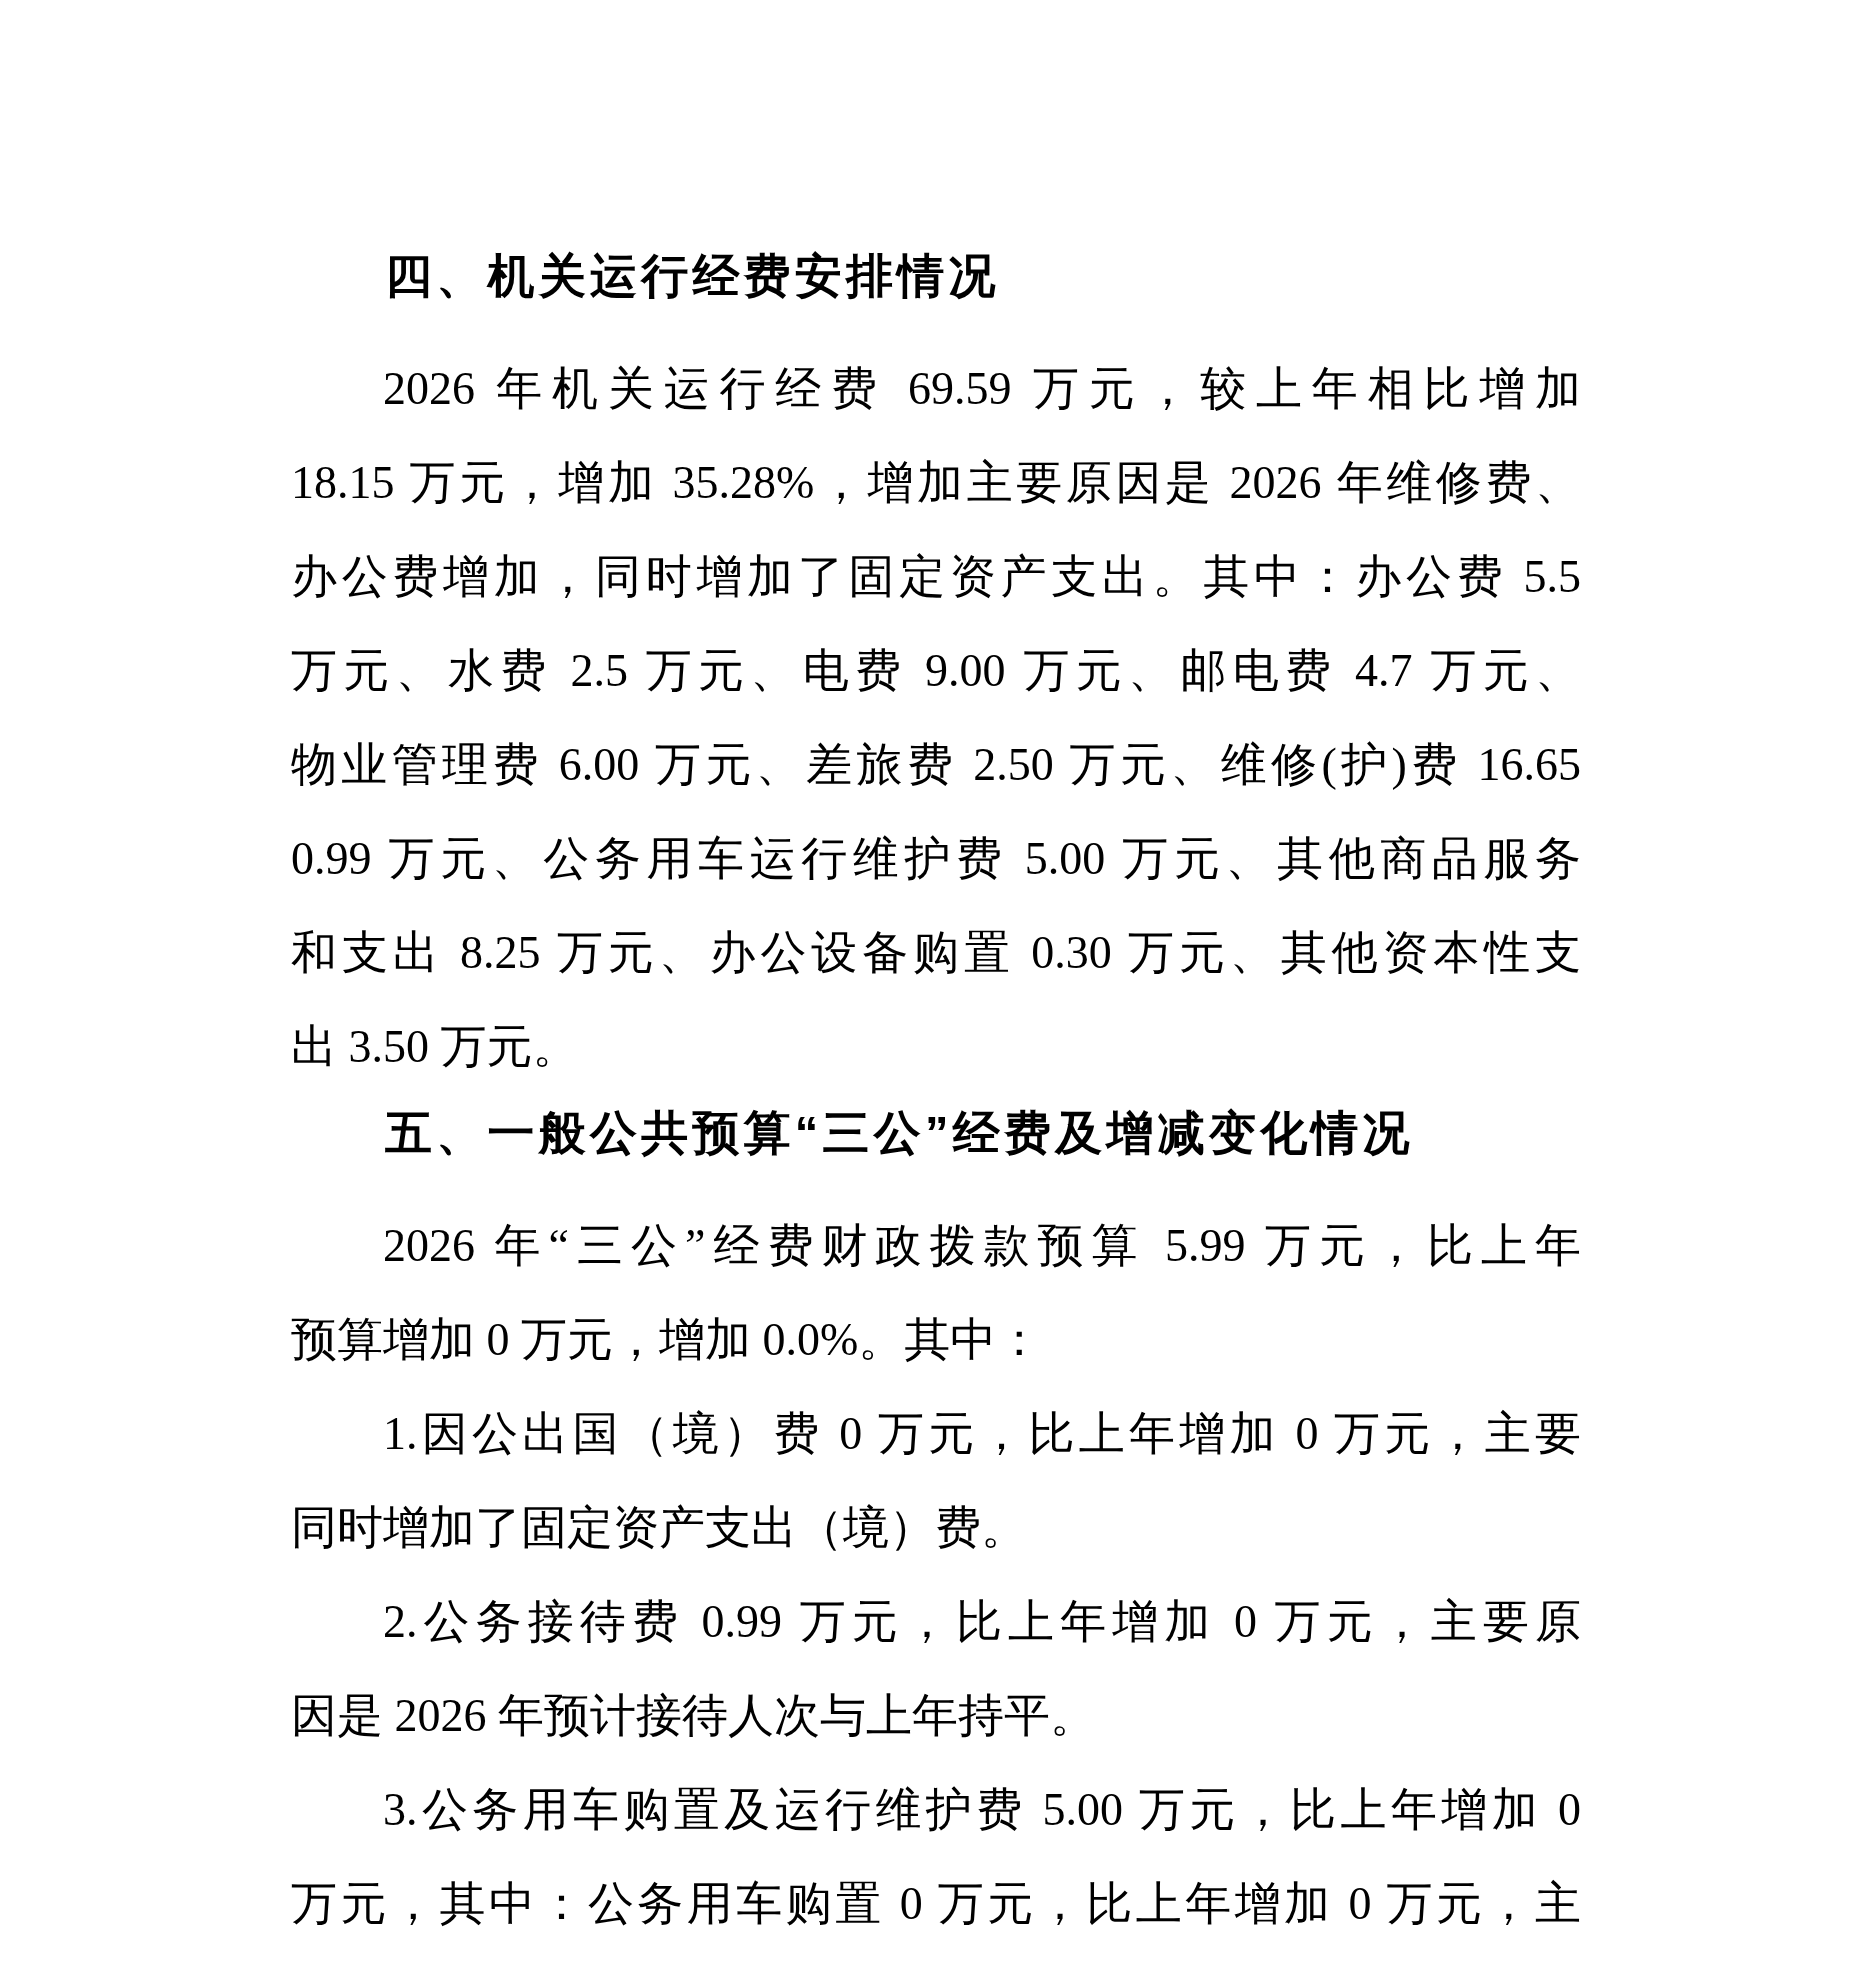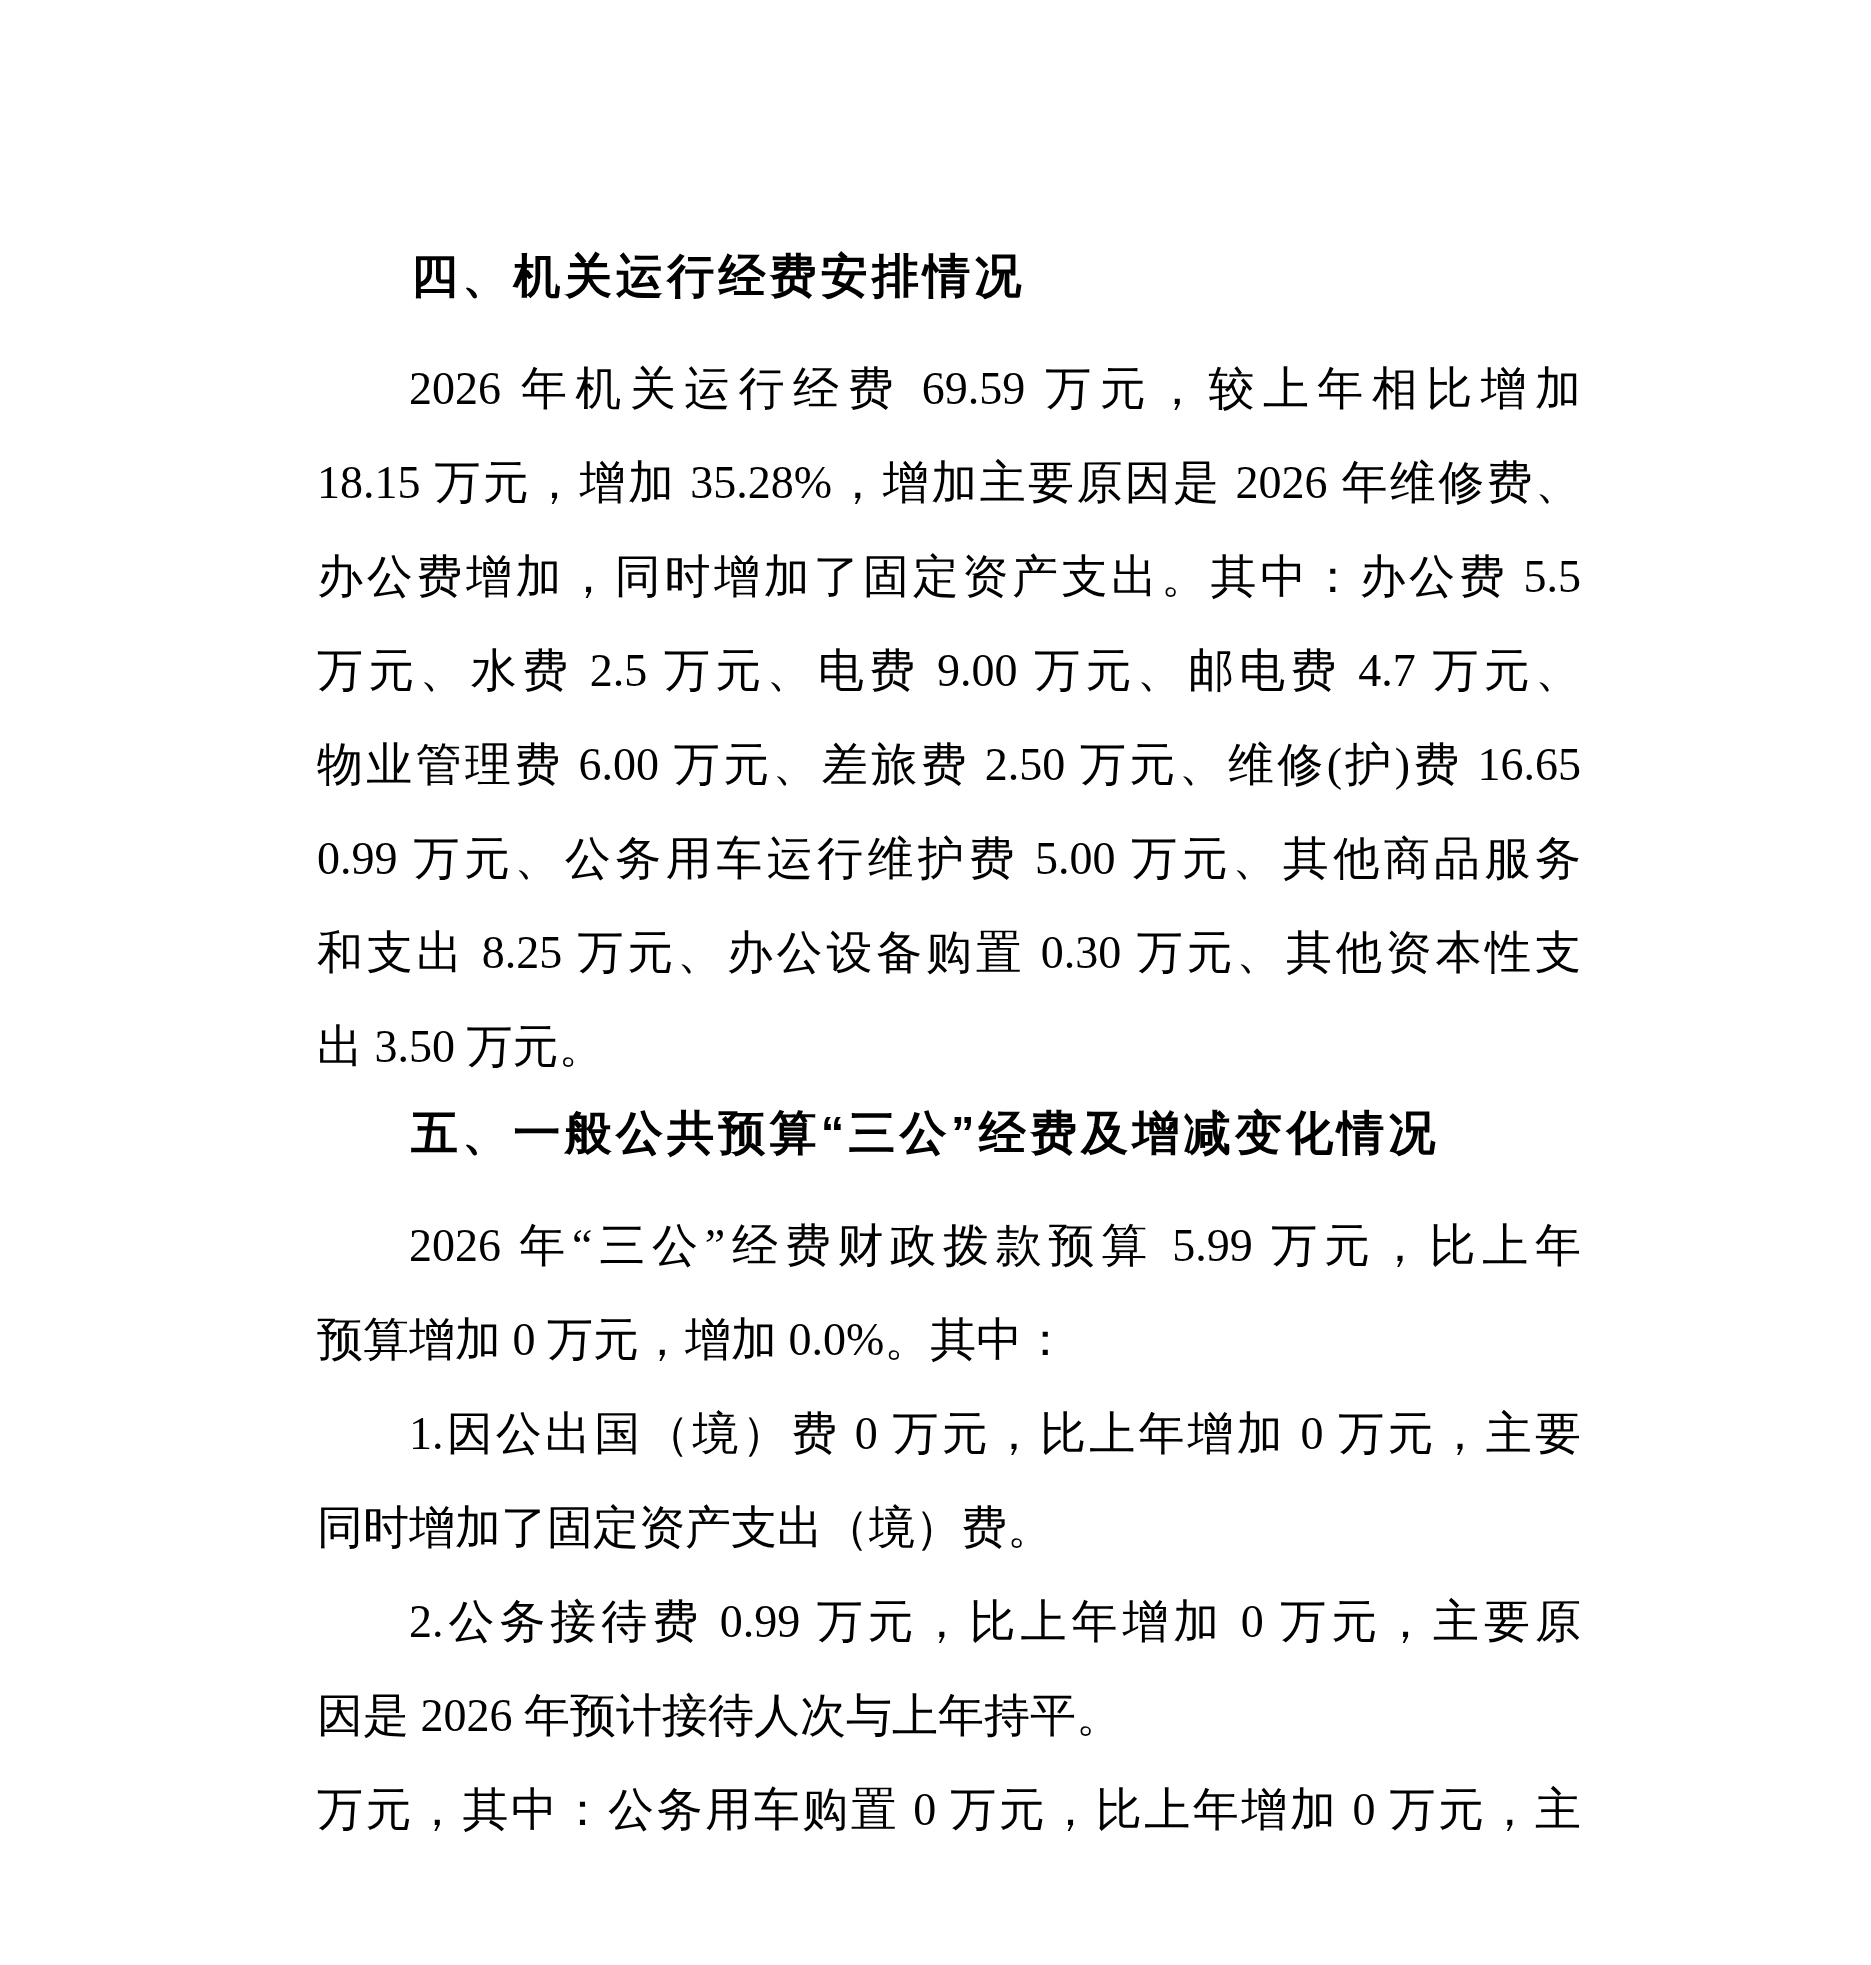--- a/index.html
+++ b/index.html
@@ -22,21 +22,20 @@
     top: 229px;
     width: 1290px;
   }
   .line {
     height: 94px;
     line-height: 94px;
     font-size: 46px;
     text-align: justify;
     text-justify: inter-character;
     letter-spacing: 0;
-    margin-left: 26px;
   }
   
   .jl { text-align-last: justify; }
   
   .endl { text-align-last: left; }
   
   .ind { text-indent: 2em; }
   .heading {
     font-family: "Liberation Sans", "DejaVu Sans", sans-serif;
     font-weight: 700;
@@ -63,18 +62,19 @@
     <div class="line jl">0.99 万元、公务用车运行维护费 5.00 万元、其他商品服务</div>
     <div class="line jl">和支出 8.25 万元、办公设备购置 0.30 万元、其他资本性支</div>
     <div class="line endl">出 3.50 万元。</div>
     <div class="line heading h5">五、一般公共预算“三公”经费及增减变化情况</div>
     <div class="line jl ind">2026 年“三公”经费财政拨款预算 5.99 万元，比上年</div>
     <div class="line endl">预算增加 0 万元，增加 0.0%。其中：</div>
     <div class="line jl ind">1.因公出国（境）费 0 万元，比上年增加 0 万元，主要</div>
     <div class="line endl">同时增加了固定资产支出（境）费。</div>
     <div class="line jl ind">2.公务接待费 0.99 万元，比上年增加 0 万元，主要原</div>
     <div class="line endl">因是 2026 年预计接待人次与上年持平。</div>
+    <div class="line jl ind">3.公务用车购置及运行维护费 5.00 万元，比上年增加 0</div>
     <div class="line jl">万元，其中：公务用车购置 0 万元，比上年增加 0 万元，主</div>
 
   </div>
 
 </div>
 
 
 </body></html>

